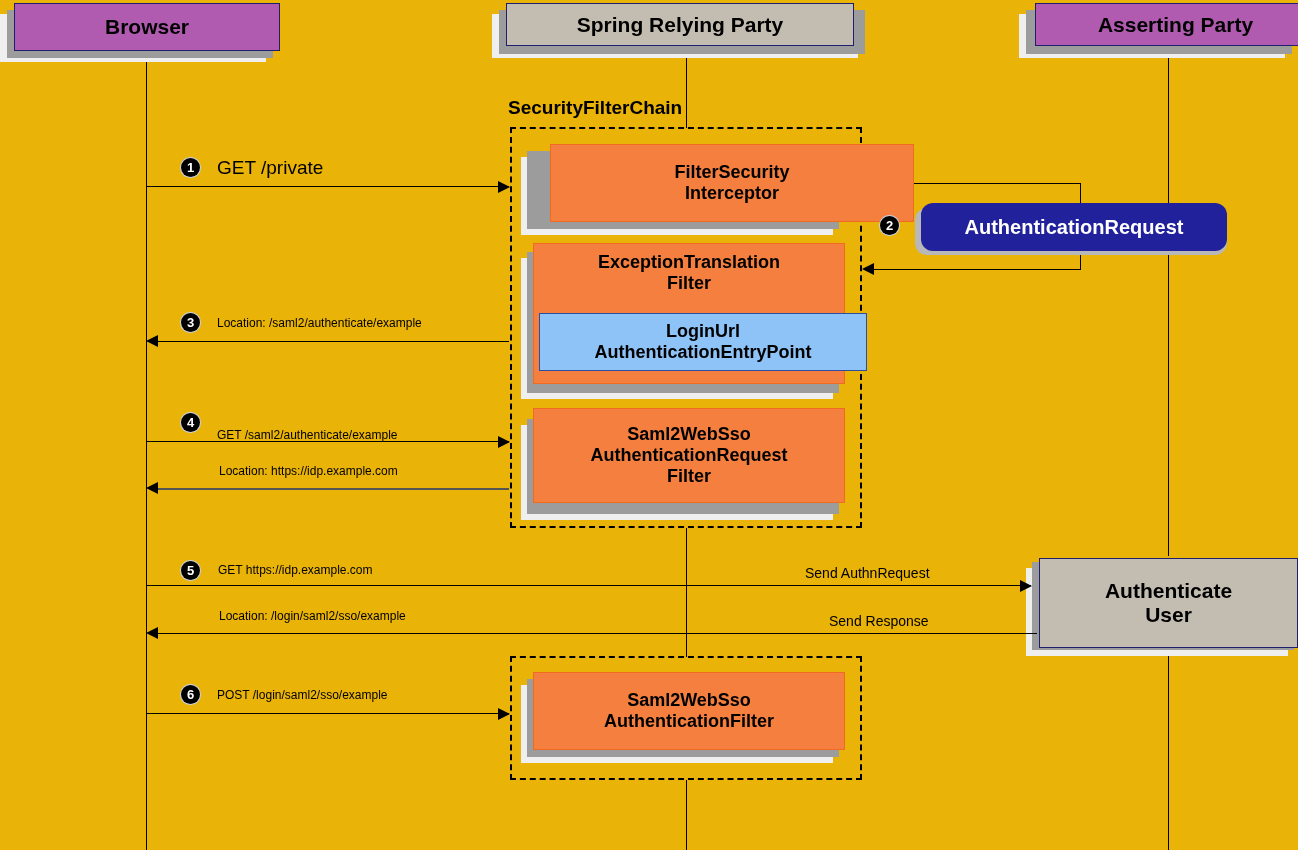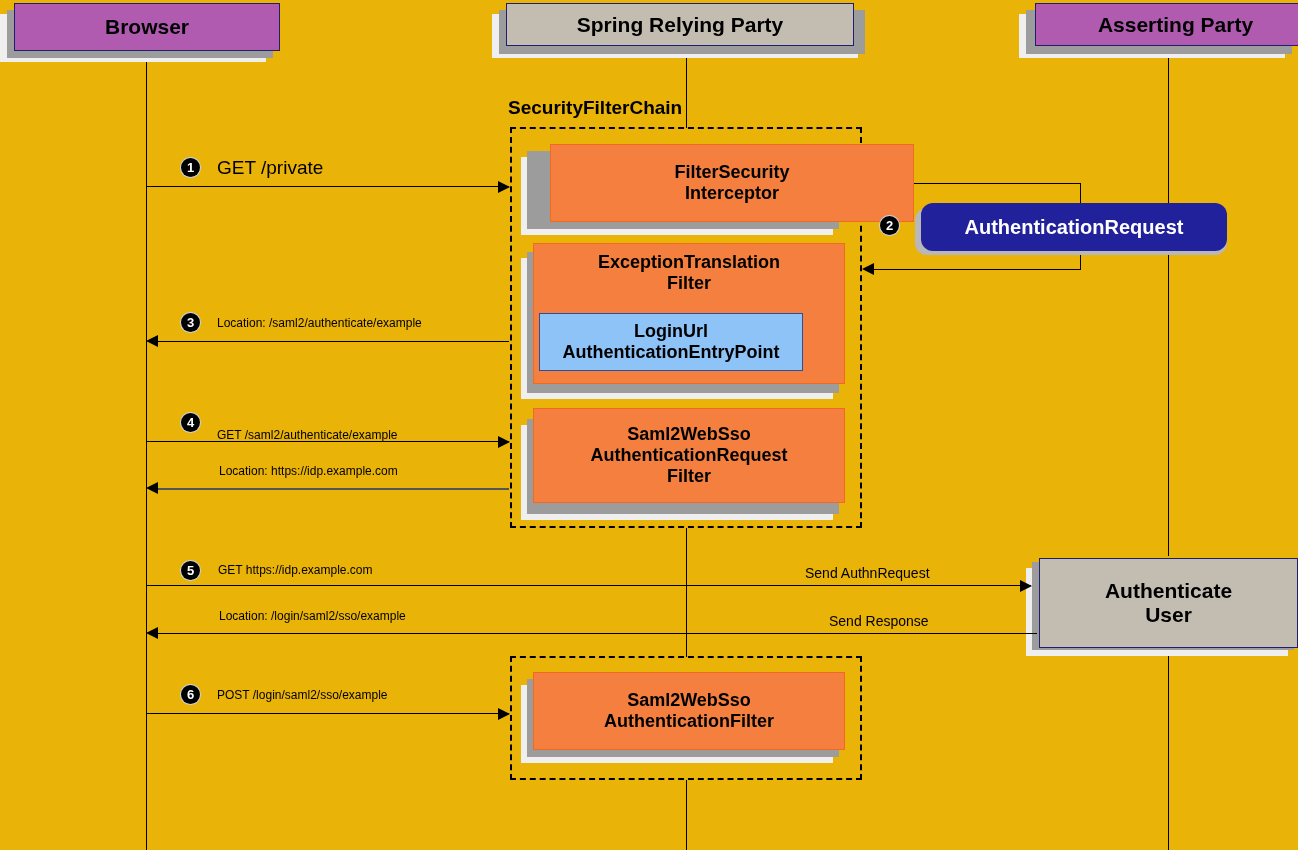--- a/index.html
+++ b/index.html
@@ -232,21 +232,21 @@
 
   <div class="shadow-far" style="left:521px; top:258px; width:312px; height:141px;"></div>
   <div class="shadow-near" style="left:527px; top:252px; width:312px; height:141px;"></div>
   <div class="filter" style="left:533px; top:243px; width:312px; height:141px; align-items:flex-start;">
     <span class="label" style="margin-top:8px;">
       <span>ExceptionTranslation</span><br>
       <span>Filter</span>
     </span>
   </div>
 
-  <div class="subcomp" style="left:539px; top:313px; width:264px; height:58px;">
+  <div class="subcomp" style="left:539px; top:313px; width:328px; height:58px;">
     <span>
       <span>LoginUrl</span><br>
       <span>AuthenticationEntryPoint</span>
     </span>
   </div>
 
   <div class="shadow-far" style="left:521px; top:425px; width:312px; height:95px;"></div>
   <div class="shadow-near" style="left:527px; top:419px; width:312px; height:95px;"></div>
   <div class="filter" style="left:533px; top:408px; width:312px; height:95px;">
     <span class="label">

